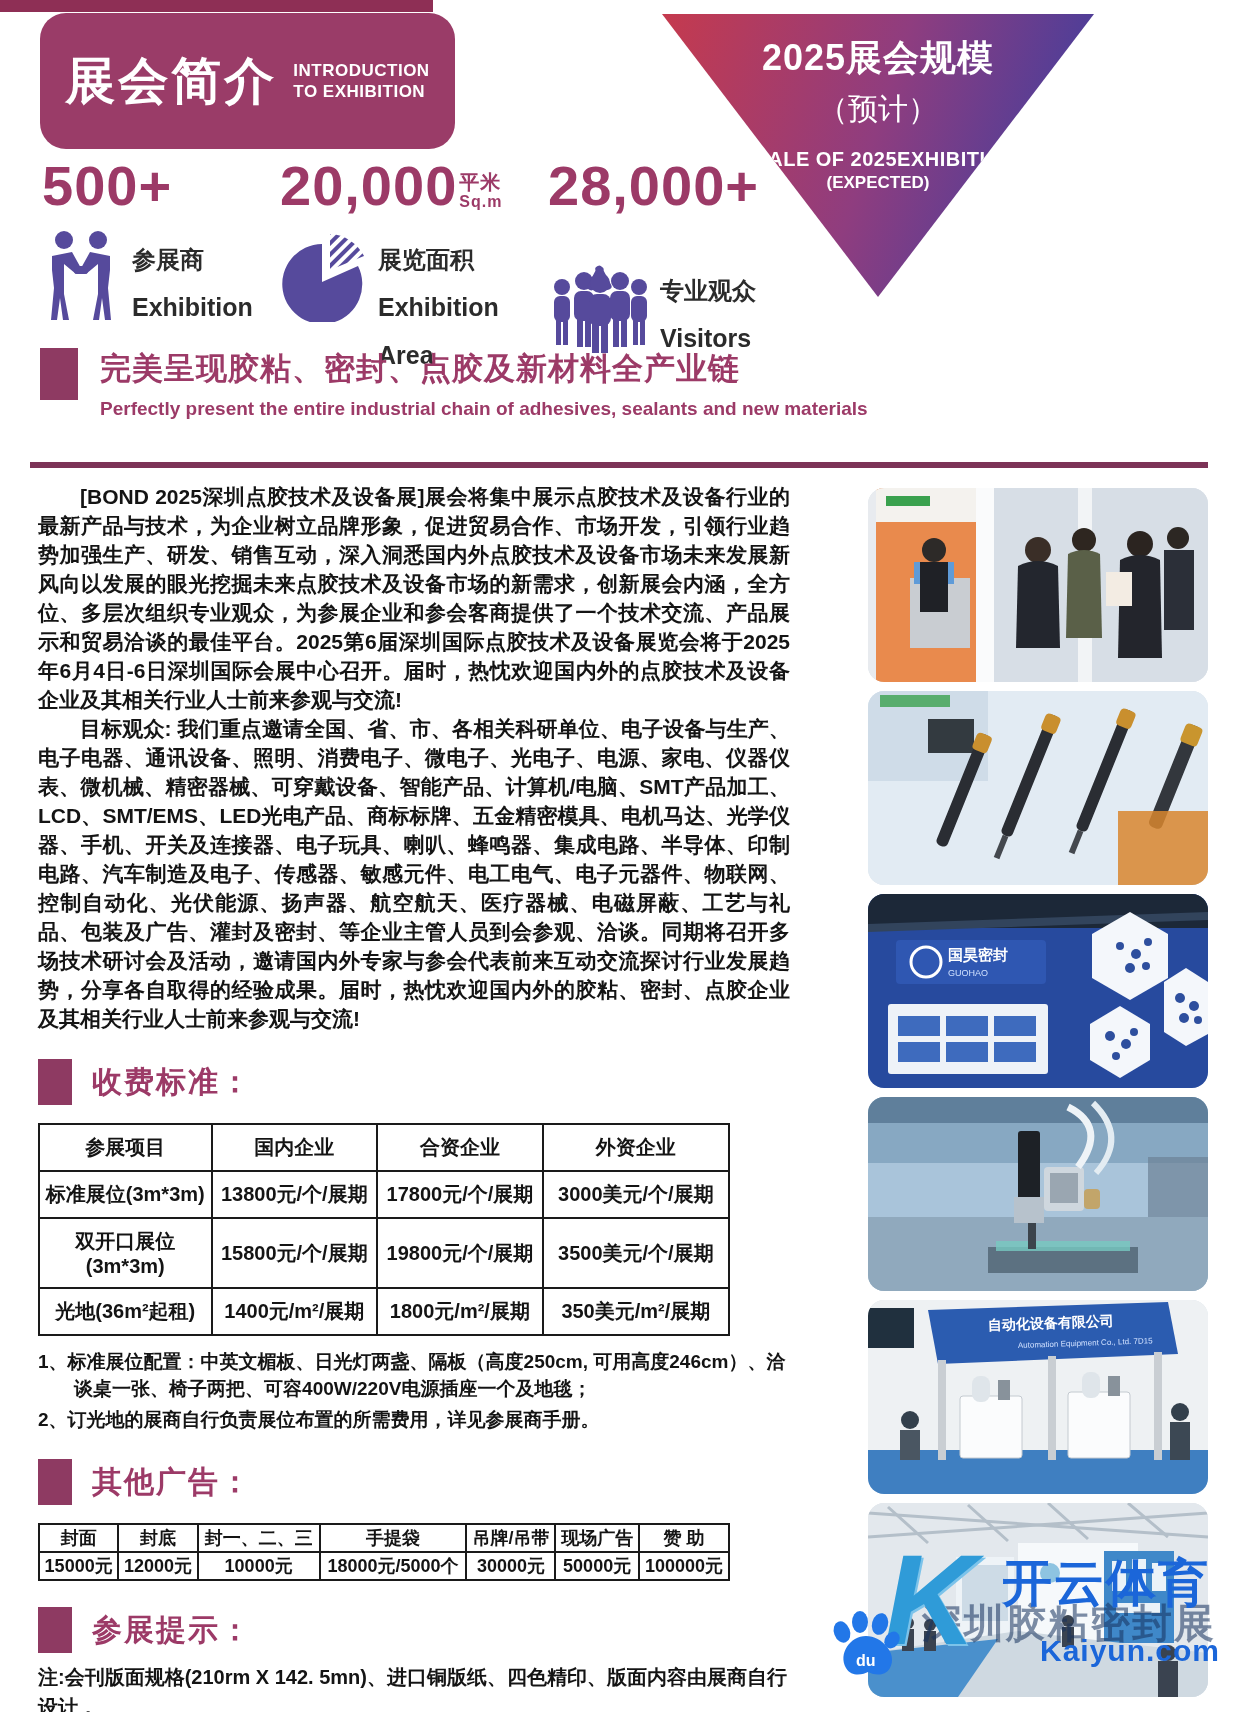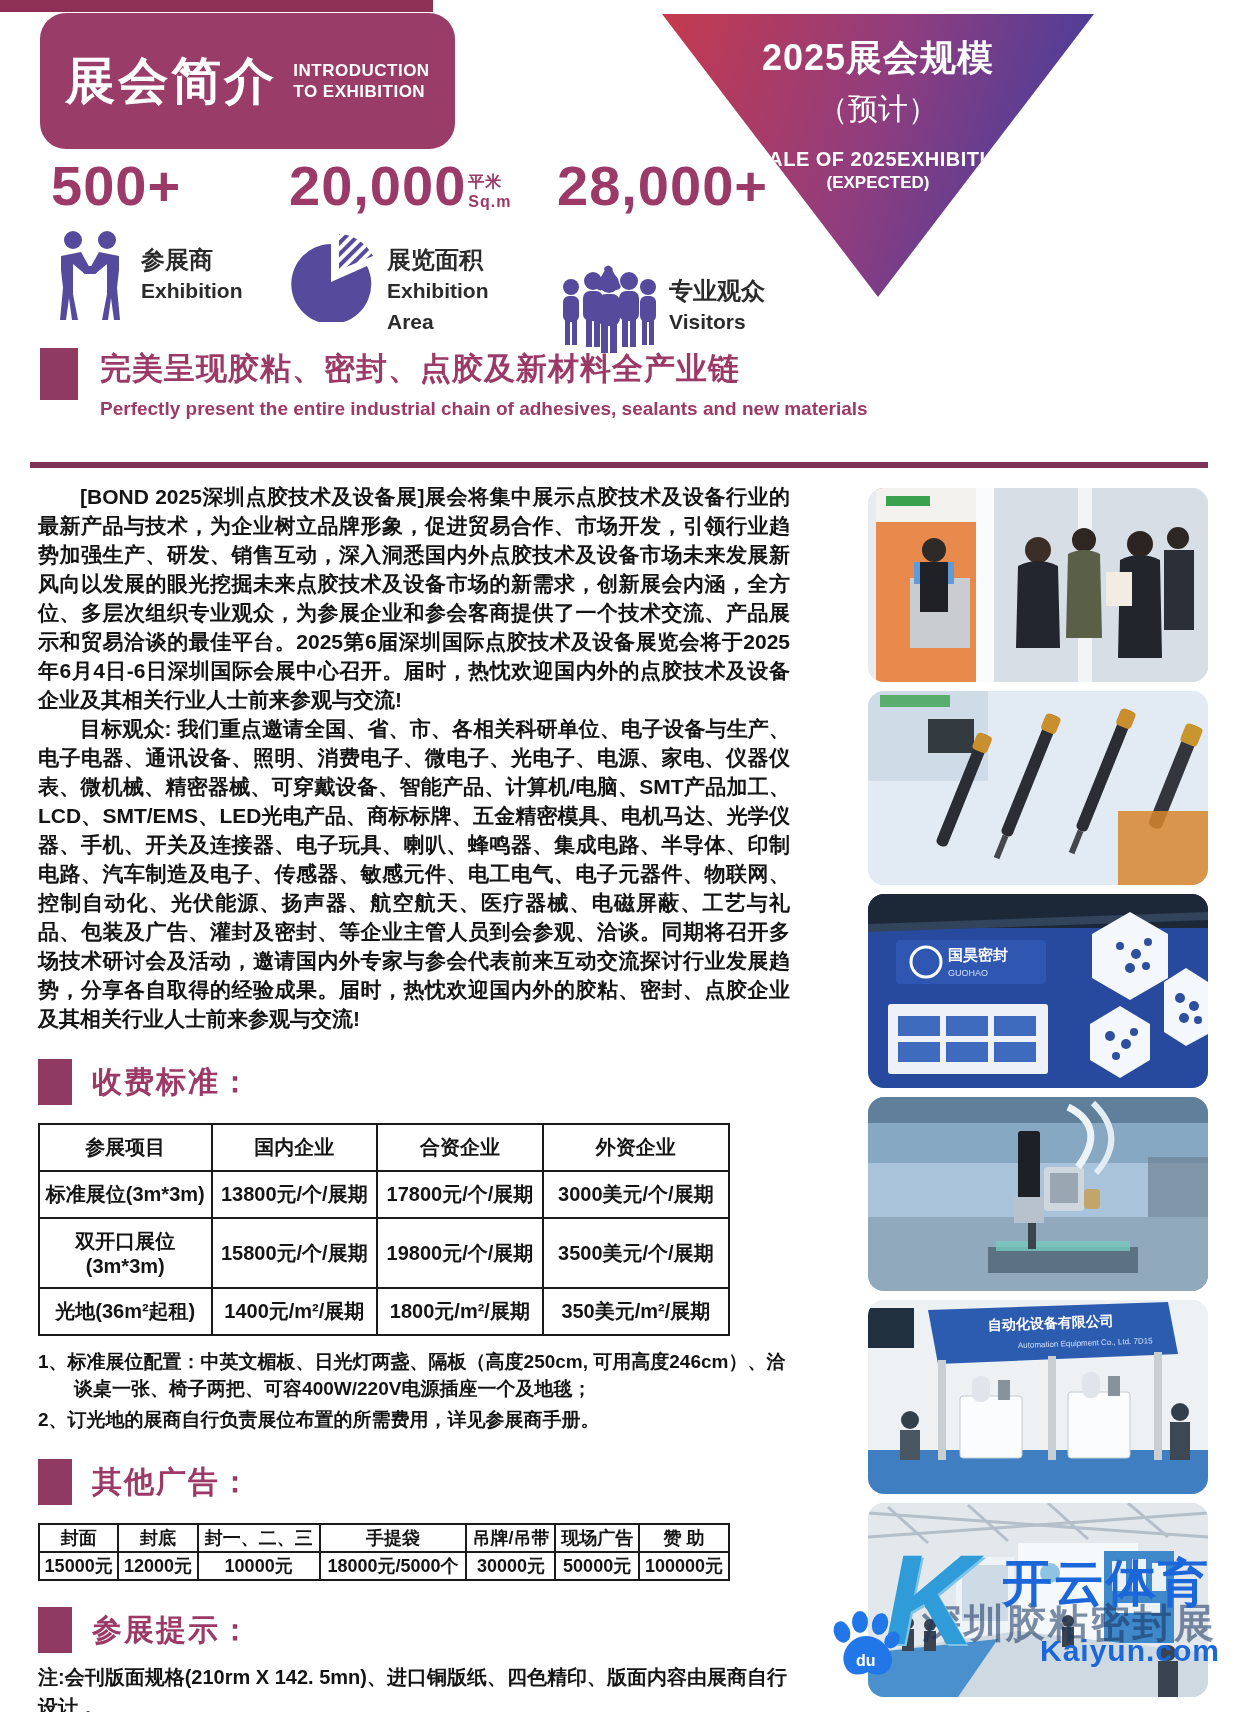--- a/index.html
+++ b/index.html
@@ -17,29 +17,29 @@
   .triangle{position:absolute;left:662px;top:14px;width:432px;height:283px;
             clip-path:polygon(0 0,100% 0,50% 100%);
             background:linear-gradient(108deg,#c53a4e 0%,#8f3d7f 48%,#4c3e99 85%);
             text-align:center;color:#fff;box-sizing:border-box;padding-top:20px;}
   .tri-l1{font-size:36px;font-weight:bold;letter-spacing:1px;}
   .tri-l2{font-size:30px;font-weight:normal;margin-top:6px;}
   .tri-l3{font-size:20px;font-weight:bold;margin-top:18px;letter-spacing:.5px;}
   .tri-l4{font-size:17px;font-weight:bold;margin-top:2px;}
 
   
-  .stats{position:absolute;left:51px;top:156px;width:760px;display:flex;}
+  .stats{position:absolute;left:42px;top:156px;width:760px;display:flex;}
   .stat{display:flex;flex-direction:column;}
   .stat1{width:238px;} .stat2{width:268px;} .stat3{width:250px;gap:31px;}
   .stat-num{font-size:56px;font-weight:bold;color:#9c3a67;letter-spacing:1px;line-height:60px;display:flex;align-items:flex-end;}
   .stat-unit{display:flex;flex-direction:column;font-weight:bold;color:#9c3a67;margin-left:2px;line-height:20px;padding-bottom:4px;}
-  .stat-unit .u-cn{font-size:16px;} .stat-unit .u-en{font-size:16px;}
+  .stat-unit .u-cn{font-size:20px;} .stat-unit .u-en{font-size:16px;}
   .stat-row{display:flex;align-items:flex-start;margin-top:14px;gap:12px;}
   .stat-labels{font-size:24px;font-weight:600;color:#2b2b2b;line-height:31px;padding-top:14px;}
-  .stat-labels .en{font-size:21px;font-weight:600;}
+  .stat-labels .en{font-size:25px;font-weight:600;margin-top:17px;}
 
   
   .tagline{position:absolute;left:40px;top:348px;display:flex;gap:22px;}
   .marker{position:relative;width:38px;height:52px;background:#8e3a62;flex:0 0 auto;}
   .marker::after{content:"";position:absolute;left:10px;bottom:-16px;width:26px;height:26px;background:#e08bb7;z-index:-1;}
   .tag-cn{font-size:31px;font-weight:bold;color:#9c3a67;letter-spacing:1px;}
   .tag-en{font-size:19px;font-weight:bold;color:#9c3a67;margin-top:8px;}
 
   .rule{position:absolute;left:30px;top:462px;width:1178px;height:6px;background:#7c3357;}
 

